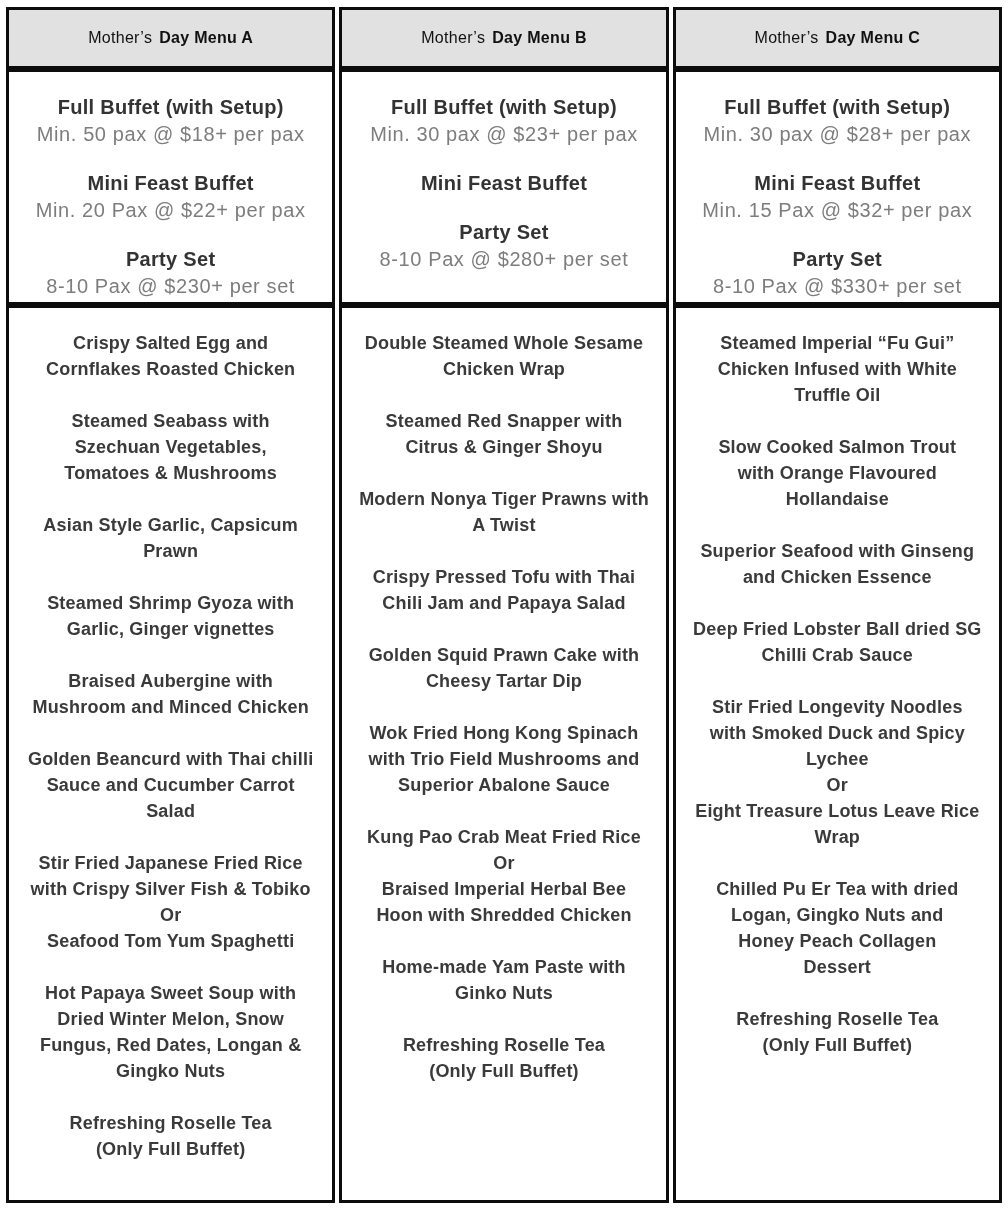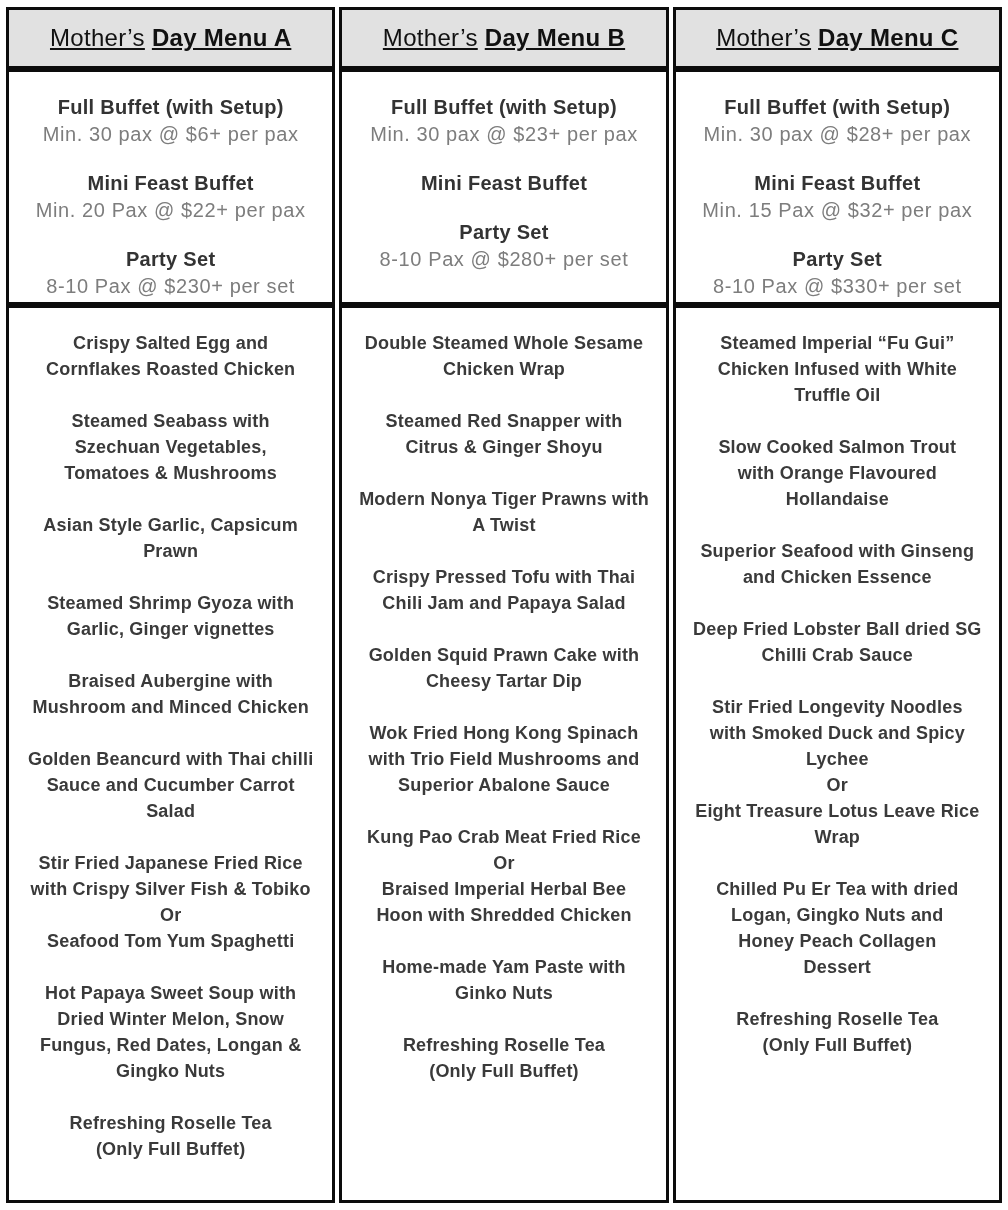--- a/index.html
+++ b/index.html
@@ -11,22 +11,22 @@
     --item-text:#3a3a3a;
     --page-bg:#ffffff;
   }
   *{margin:0;padding:0;box-sizing:border-box;}
   html,body{width:1008px;height:1210px;background:var(--page-bg);
     font-family:"Liberation Sans", sans-serif;}
   .board{display:flex;gap:4px;padding:7px 6px;width:1008px;height:1210px;}
   .col{flex:1;display:flex;flex-direction:column;min-width:0;}
   .cell{border:3px solid var(--border);background:#fff;}
   .header{height:62px;background:var(--header-bg);display:flex;align-items:center;
-    justify-content:center;font-size:24px;color:var(--title-text);letter-spacing:.3px;
-    white-space:nowrap;text-decoration:underline;}
+    justify-content:center;font-size:16px;color:var(--title-text);letter-spacing:.3px;
+    white-space:nowrap;}
   .header .t-reg{font-weight:400;margin-right:7px;}
   .header .t-bold{font-weight:700;}
   .pricing{height:236px;padding-top:22px;text-align:center;}
   .price-group{margin-bottom:22px;}
   .price-name{font-weight:700;font-size:20px;line-height:27px;
     color:var(--price-name-text);letter-spacing:.3px;}
   .price-detail{font-size:20px;line-height:27px;color:var(--price-detail-text);
     letter-spacing:.6px;}
   .items{flex:1;padding:22px 4px 0 4px;text-align:center;}
   .menu-item{font-weight:700;font-size:18px;line-height:26px;color:var(--item-text);
@@ -38,21 +38,21 @@
 <div class="board">
 
   <div class="col">
     <div class="cell header">
       <span class="t-reg">Mother’s</span>
       <span class="t-bold">Day Menu A</span>
     </div>
     <div class="cell pricing">
       <div class="price-group">
         <div class="price-name">Full Buffet (with Setup)</div>
-        <div class="price-detail">Min. 30 pax @ $6+ per pax</div>
+        <div class="price-detail">Min. 50 pax @ $18+ per pax</div>
       </div>
       <div class="price-group">
         <div class="price-name">Mini Feast Buffet</div>
         <div class="price-detail">Min. 20 Pax @ $22+ per pax</div>
       </div>
       <div class="price-group">
         <div class="price-name">Party Set</div>
         <div class="price-detail">8-10 Pax @ $230+ per set</div>
       </div>
     </div>

